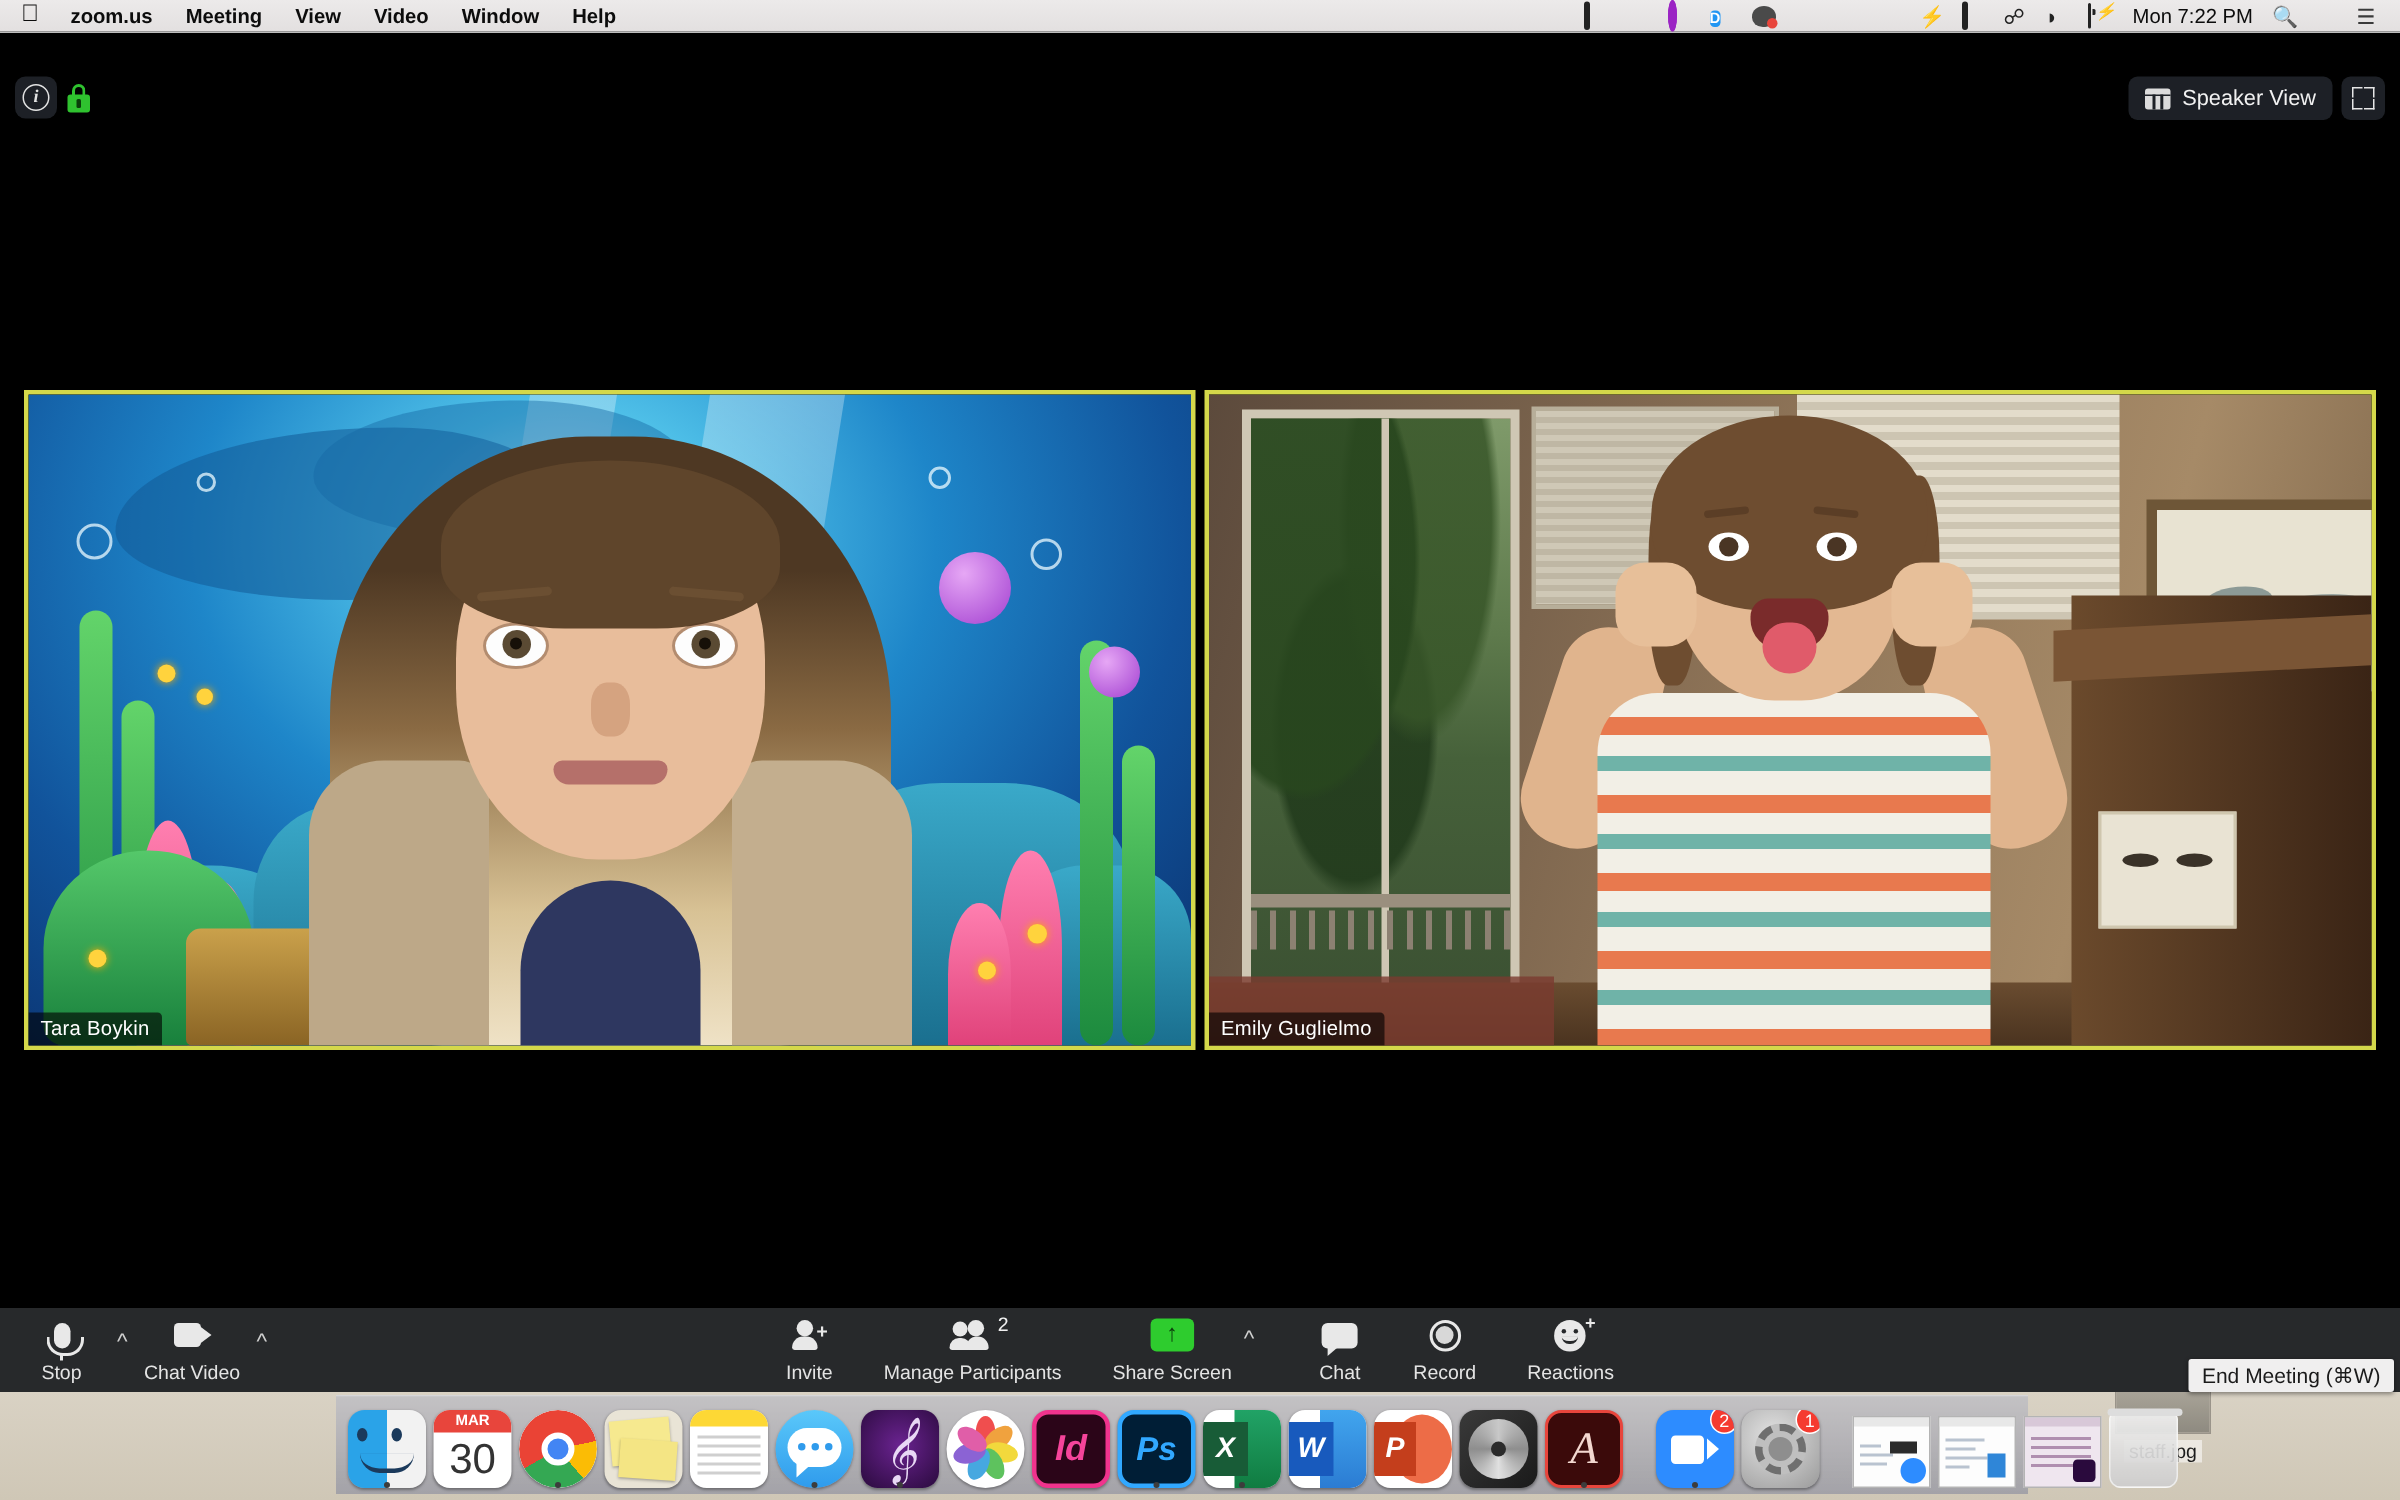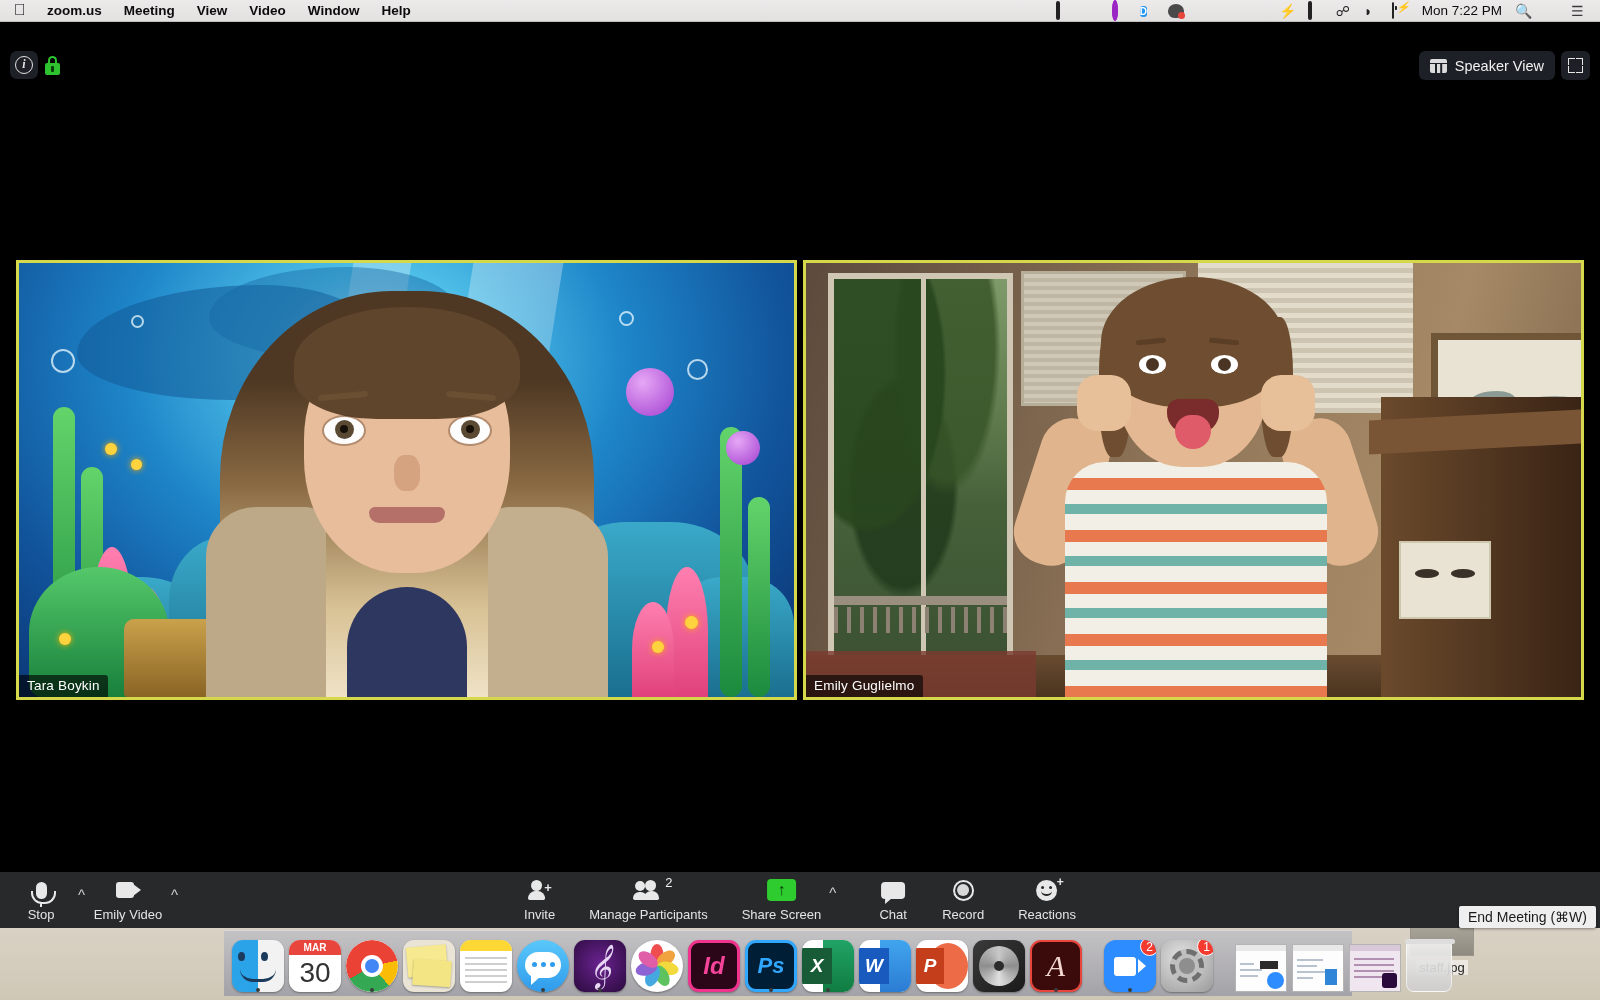--- a/index.html
+++ b/index.html
@@ -500,21 +500,21 @@
         <span class="lbl">Stop</span>
       </div>
       <span class="caret">^</span>
       <div class="ctl" style="min-width:70px;">
         <span class="icwrap">
             <span class="cam">
               <i class="b"></i>
               <i class="t"></i>
             </span>
           </span>
-        <span class="lbl">Emily Video</span>
+        <span class="lbl">Chat Video</span>
       </div>
       <span class="caret">^</span>
     </div>
 
     <div class="center-group">
       <div class="ctl">
         <span class="icwrap">
             <span class="person-add">
               <i class="h"></i>
               <i class="bdy"></i>

